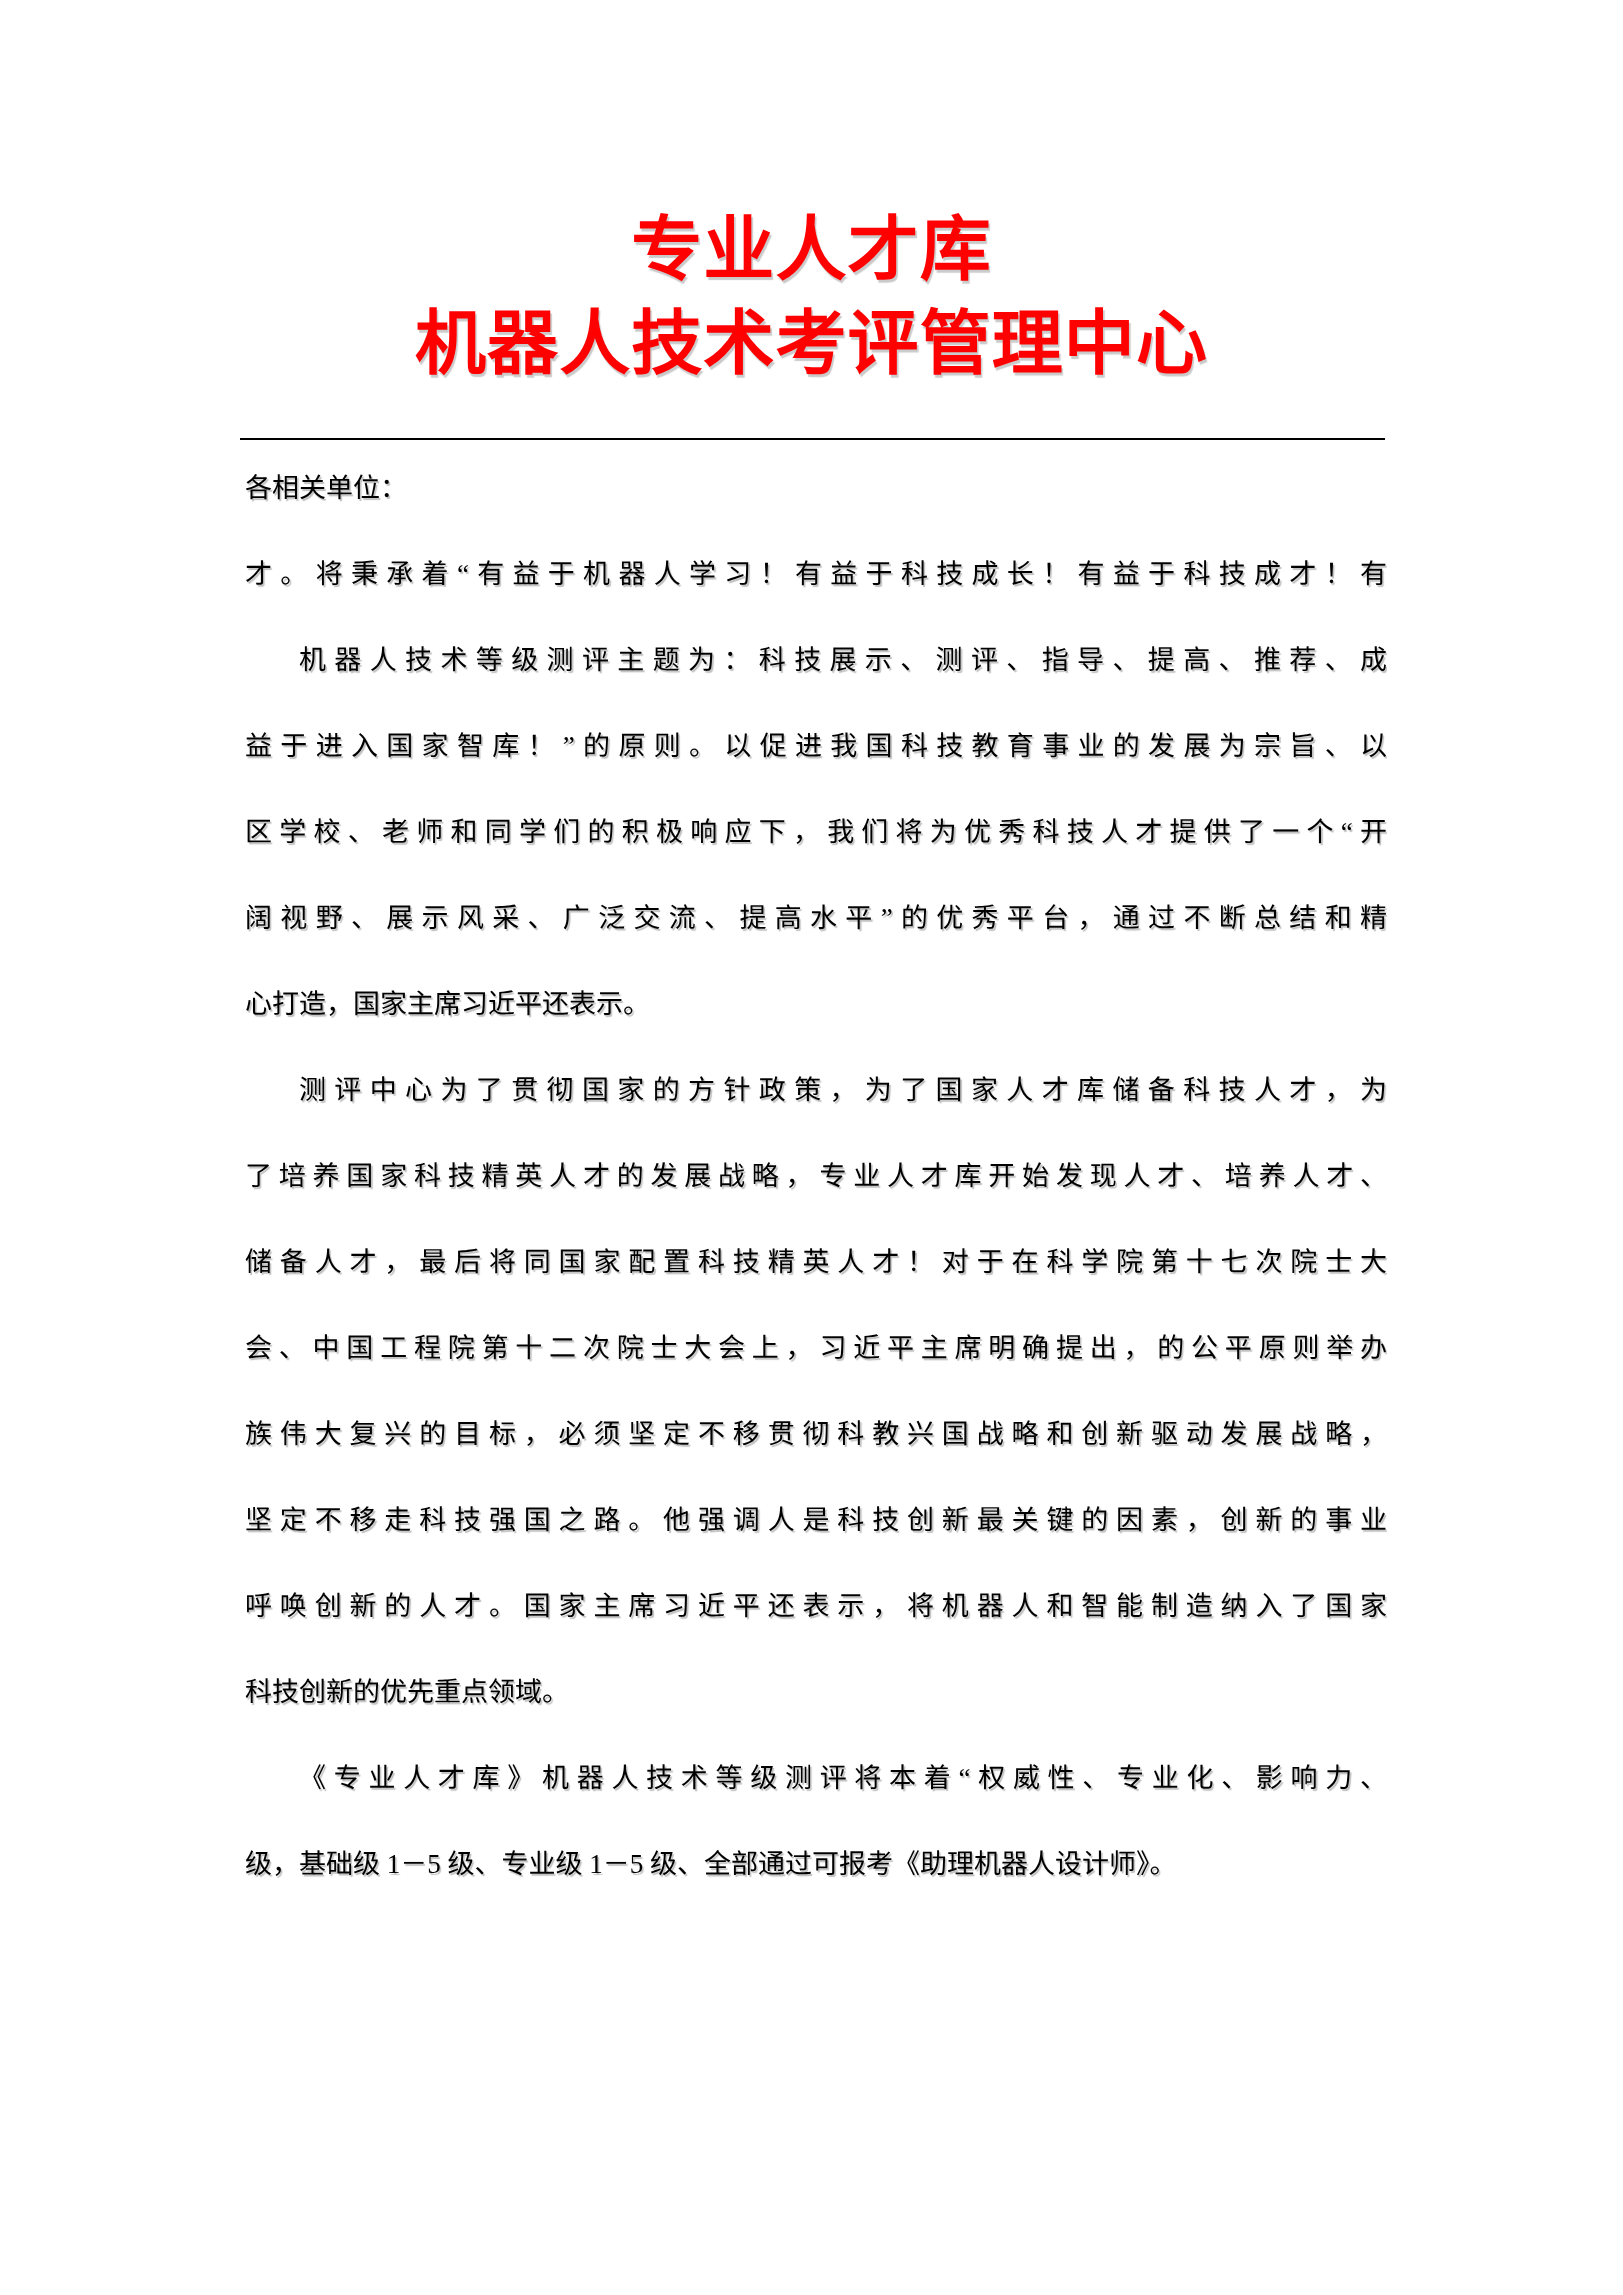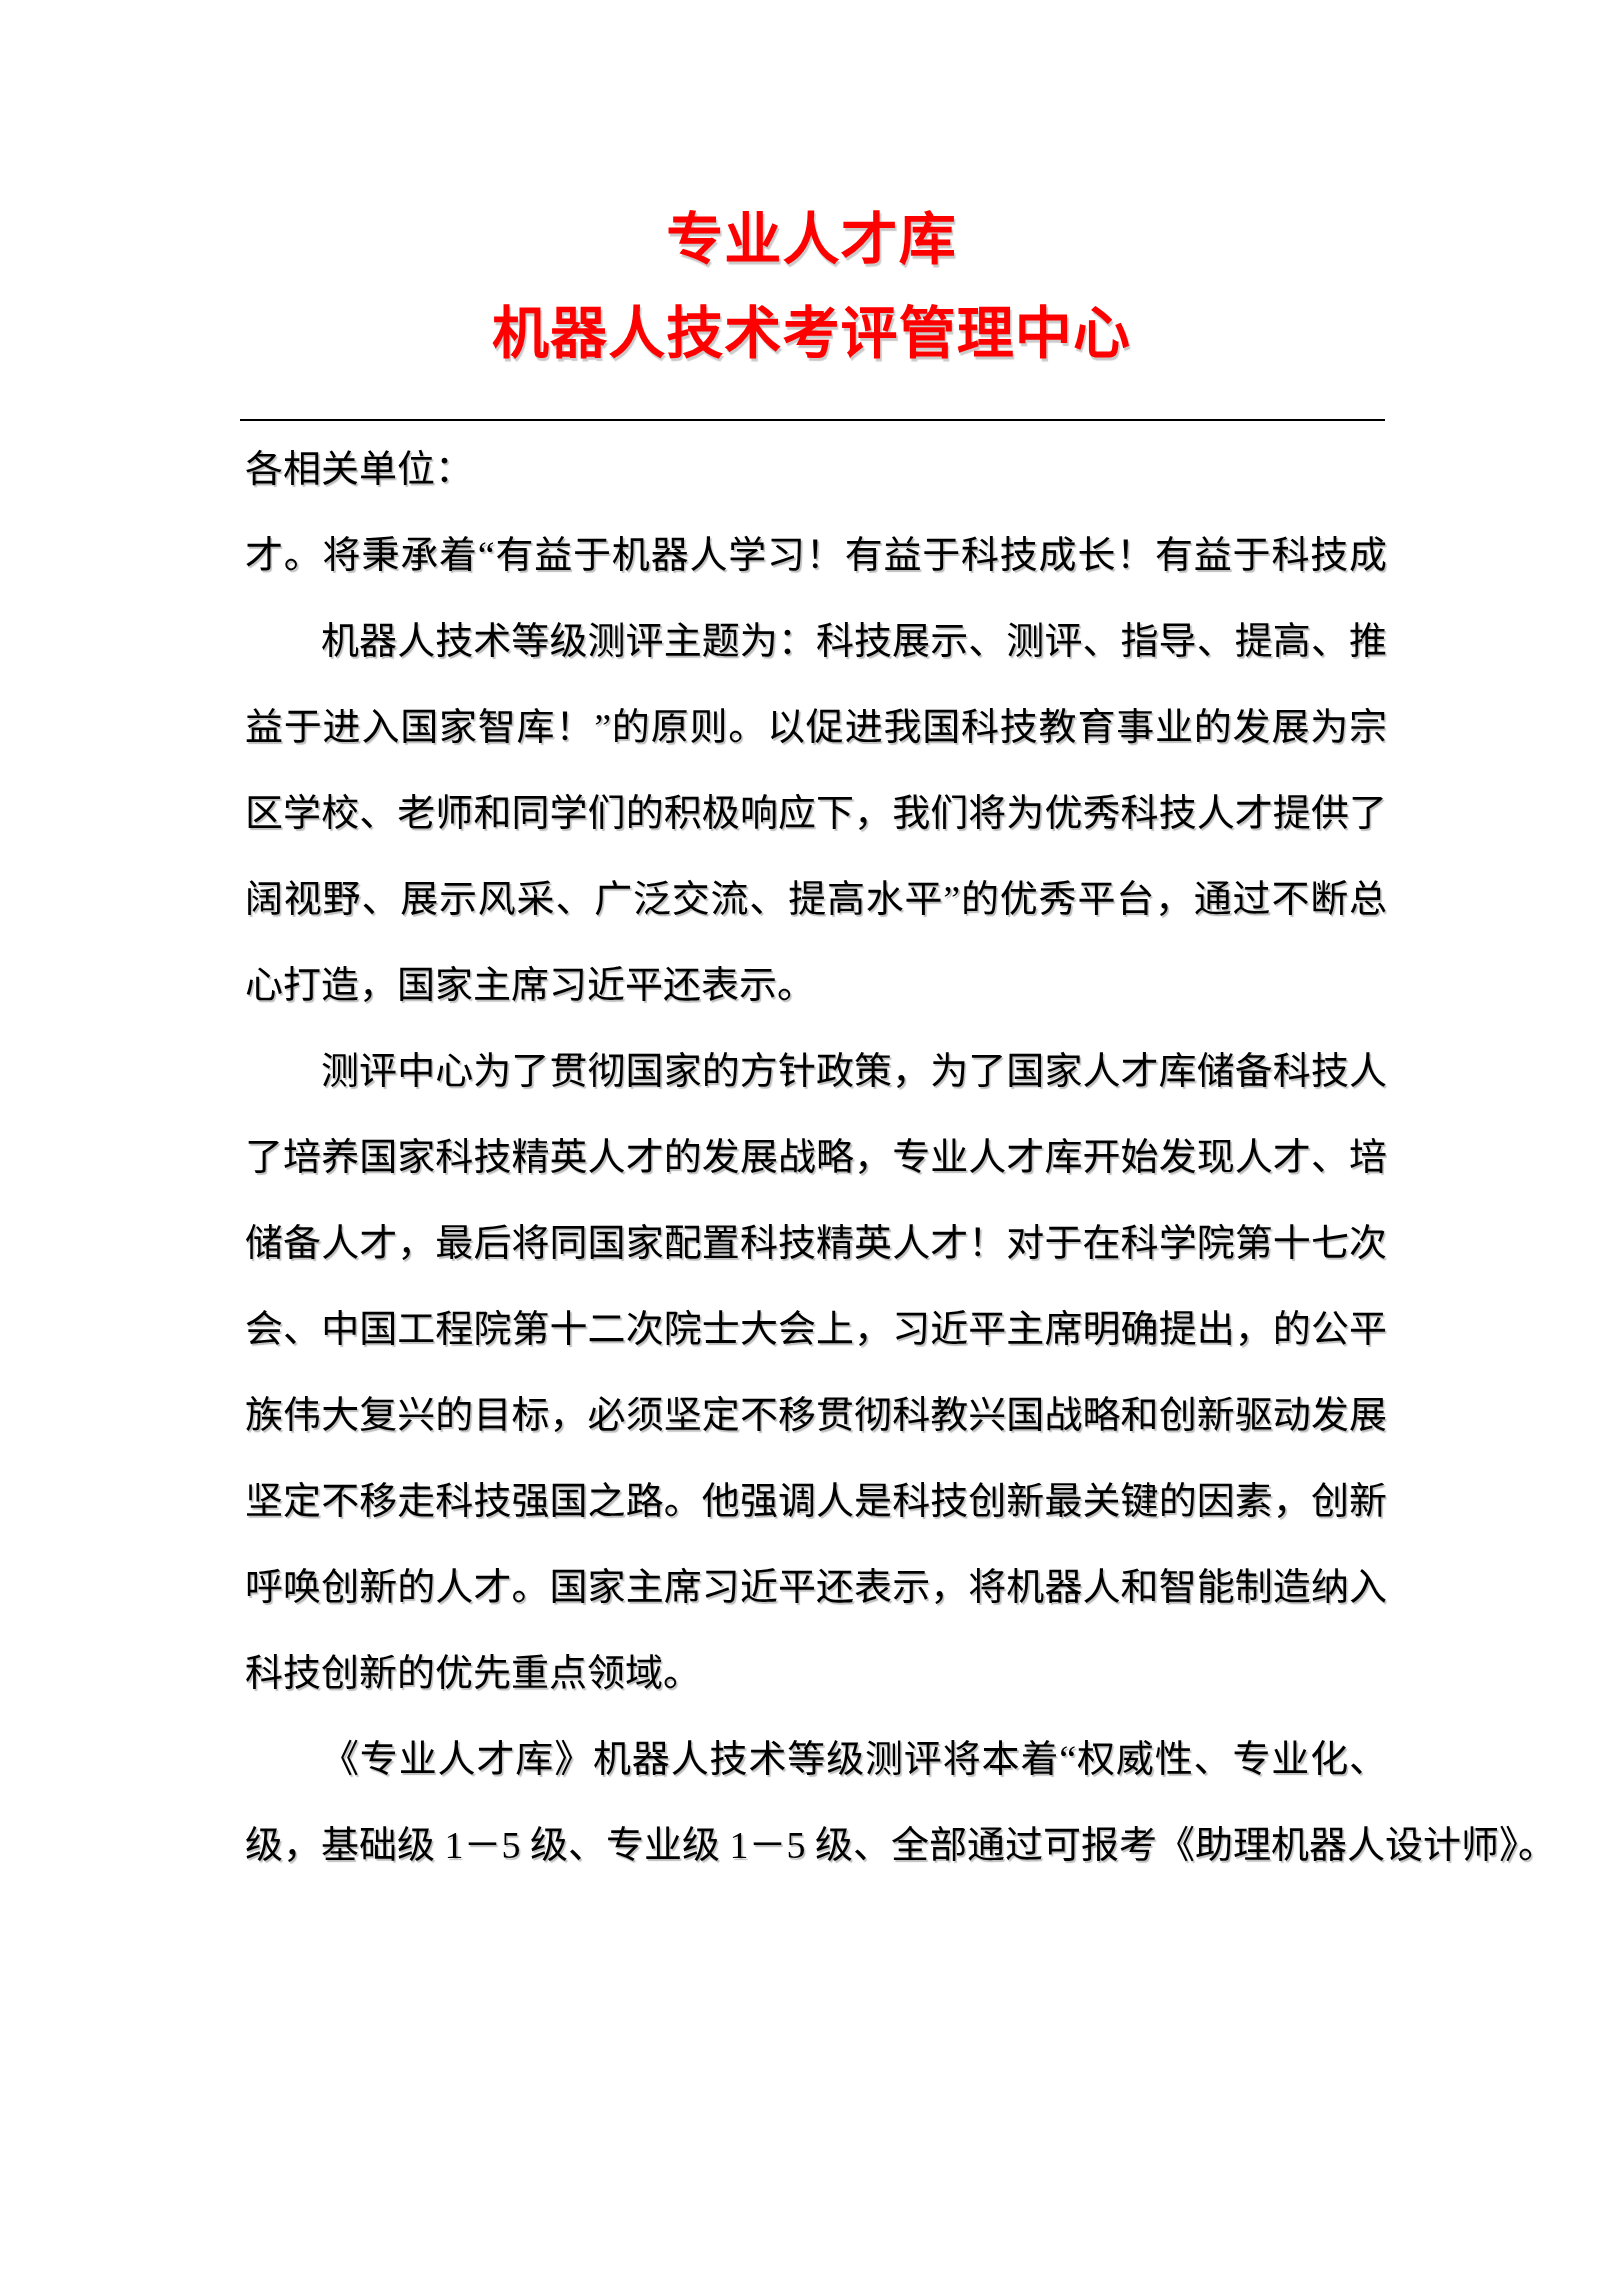--- a/index.html
+++ b/index.html
@@ -18,21 +18,21 @@
   .page {
     width: 1623px;
     height: 2295px;
     background: #ffffff;
     box-sizing: border-box;
   }
   
   .title {
     padding-top: 155px;
     text-align: center;
-    font-size: 57px;
+    font-size: 71px;
     line-height: 94px;
     font-weight: bold;
     letter-spacing: 1.1px;
     text-shadow: 1.6px 2.7px 1.1px rgba(80, 80, 80, 0.30);
   }
   .title-line {
     white-space: nowrap;
   }
   
   .divider {
@@ -41,21 +41,21 @@
     margin: 34px 238px 0 240px;
     height: 0;
   }
   
   .bodytext {
     margin-top: 4.4px;
     padding: 0 236px 0 245px;
     overflow: hidden;
   }
   .line {
-    font-size: 38px;
+    font-size: 27px;
     line-height: 86px;
     height: 86px;
     white-space: nowrap;
     text-align: left;
     text-shadow: 1.6px 2.2px 1.1px rgba(40, 40, 40, 0.30);
   }
   .line.fill {
     white-space: normal;
     text-align: justify;
     text-align-last: justify;

